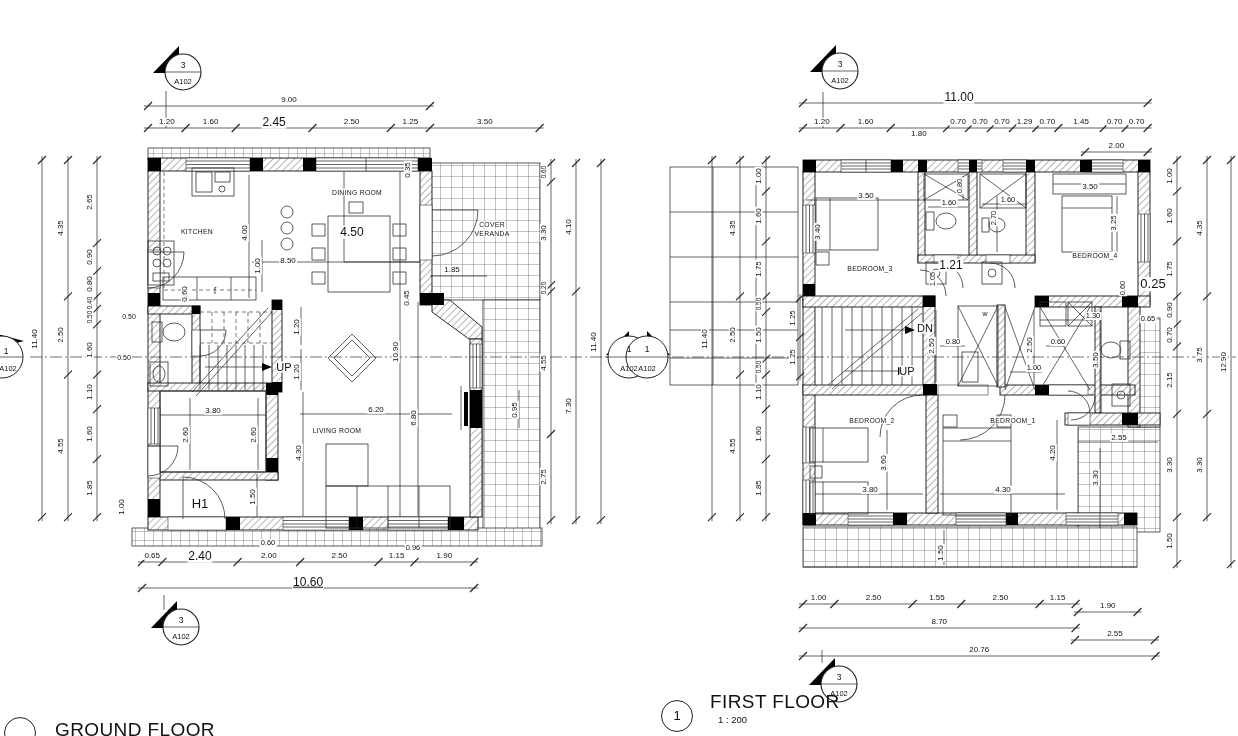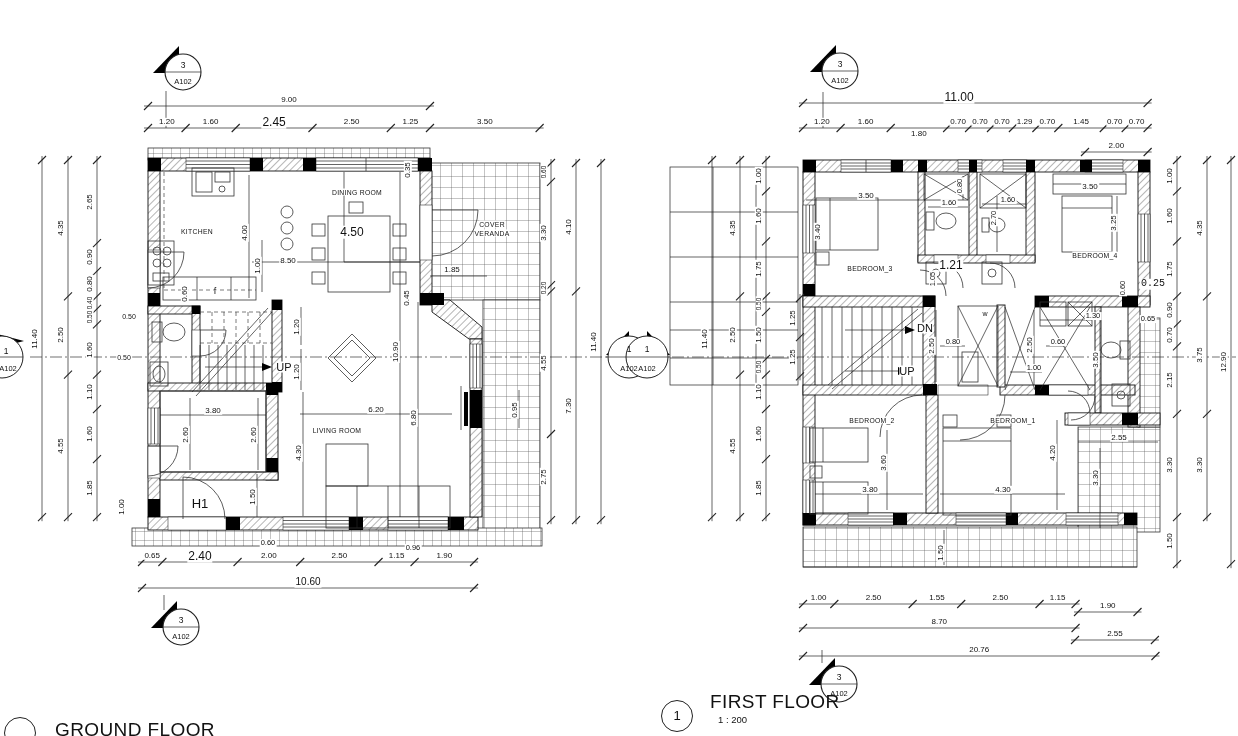--- a/index.html
+++ b/index.html
@@ -509,21 +509,21 @@
       <span class="dim v" style="left: 90px; top: 349.546px; font-size: 8px;">1.60</span>
       <span class="dim v" style="left: 90px; top: 391.842px; font-size: 8px;">1.10</span>
       <span class="dim v" style="left: 90px; top: 434.137px; font-size: 8px;">1.60</span>
       <span class="dim v" style="left: 90px; top: 488.182px; font-size: 8px;">1.85</span>
       <span class="dim" style="left: 152.182px; top: 556px; font-size: 8px;">0.65</span>
       <span class="dim" style="left: 199.96px; top: 556px; font-size: 12px;">2.40</span>
       <span class="dim" style="left: 268.886px; top: 556px; font-size: 8px;">2.00</span>
       <span class="dim" style="left: 339.379px; top: 556px; font-size: 8px;">2.50</span>
       <span class="dim" style="left: 396.556px; top: 556px; font-size: 8px;">1.15</span>
       <span class="dim" style="left: 444.334px; top: 556px; font-size: 8px;">1.90</span>
-      <span class="dim" style="left: 308.049px; top: 582px; font-size: 10px;">10.60</span>
+      <span class="dim" style="left: 308.049px; top: 582px; font-size: 12px; text-decoration: underline;">10.60</span>
       <span class="dim v" style="left: 544px; top: 172.399px; font-size: 6.5px;">0.60</span>
       <span class="dim v" style="left: 544px; top: 233.493px; font-size: 8px;">3.30</span>
       <span class="dim v" style="left: 544px; top: 288.32px; font-size: 6.5px;">0.20</span>
       <span class="dim v" style="left: 544px; top: 362.729px; font-size: 8px;">4.55</span>
       <span class="dim v" style="left: 544px; top: 477.083px; font-size: 8px;">2.75</span>
       <span class="dim v" style="left: 569px; top: 227.226px; font-size: 8px;">4.10</span>
       <span class="dim v" style="left: 569px; top: 405.807px; font-size: 8px;">7.30</span>
       <span class="dim v" style="left: 594px; top: 341.581px; font-size: 8px;">11.40</span>
       <span class="dim" style="left: 959px; top: 97px; font-size: 12px;">11.00</span>
       <span class="dim" style="left: 821.798px; top: 122px; font-size: 8px;">1.20</span>
@@ -602,21 +602,21 @@
       <span class="dim v" style="left: 818px; top: 232px; font-size: 8px;">3.40</span>
       <span class="dim" style="left: 949px; top: 203px; font-size: 7.5px;">1.60</span>
       <span class="dim v" style="left: 960px; top: 186px; font-size: 7.5px;">0.80</span>
       <span class="dim" style="left: 1008px; top: 200px; font-size: 7.5px;">1.60</span>
       <span class="dim v" style="left: 994px; top: 218px; font-size: 7.5px;">2.70</span>
       <span class="dim v" style="left: 933px; top: 279px; font-size: 7.5px;">1.05</span>
       <span class="dim" style="left: 951px; top: 265px; font-size: 12px;">1.21</span>
       <span class="dim" style="left: 1090px; top: 187px; font-size: 8px;">3.50</span>
       <span class="dim v" style="left: 1114px; top: 223px; font-size: 8px;">3.25</span>
       <span class="dim v" style="left: 1123px; top: 288px; font-size: 7.5px;">0.60</span>
-      <span class="dim" style="left: 1153px; top: 284px; font-size: 10px; font-family: Liberation Mono, monospace;">0.25</span>
+      <span class="dim" style="left: 1153px; top: 284px; font-size: 13px;">0.25</span>
       <span class="dim" style="left: 1093px; top: 316px; font-size: 7.5px;">1.30</span>
       <span class="dim" style="left: 1148px; top: 319px; font-size: 7.5px;">0.65</span>
       <span class="dim v" style="left: 932px; top: 346px; font-size: 8px;">2.50</span>
       <span class="dim" style="left: 953px; top: 342px; font-size: 7.5px;">0.80</span>
       <span class="dim v" style="left: 1030px; top: 345px; font-size: 8px;">2.50</span>
       <span class="dim" style="left: 1034px; top: 368px; font-size: 7.5px;">1.00</span>
       <span class="dim" style="left: 1058px; top: 342px; font-size: 7.5px;">0.60</span>
       <span class="dim v" style="left: 1096px; top: 360px; font-size: 8px;">3.50</span>
       <span class="dim v" style="left: 884px; top: 463px; font-size: 8px;">3.60</span>
       <span class="dim" style="left: 870px; top: 490px; font-size: 8px;">3.80</span>

